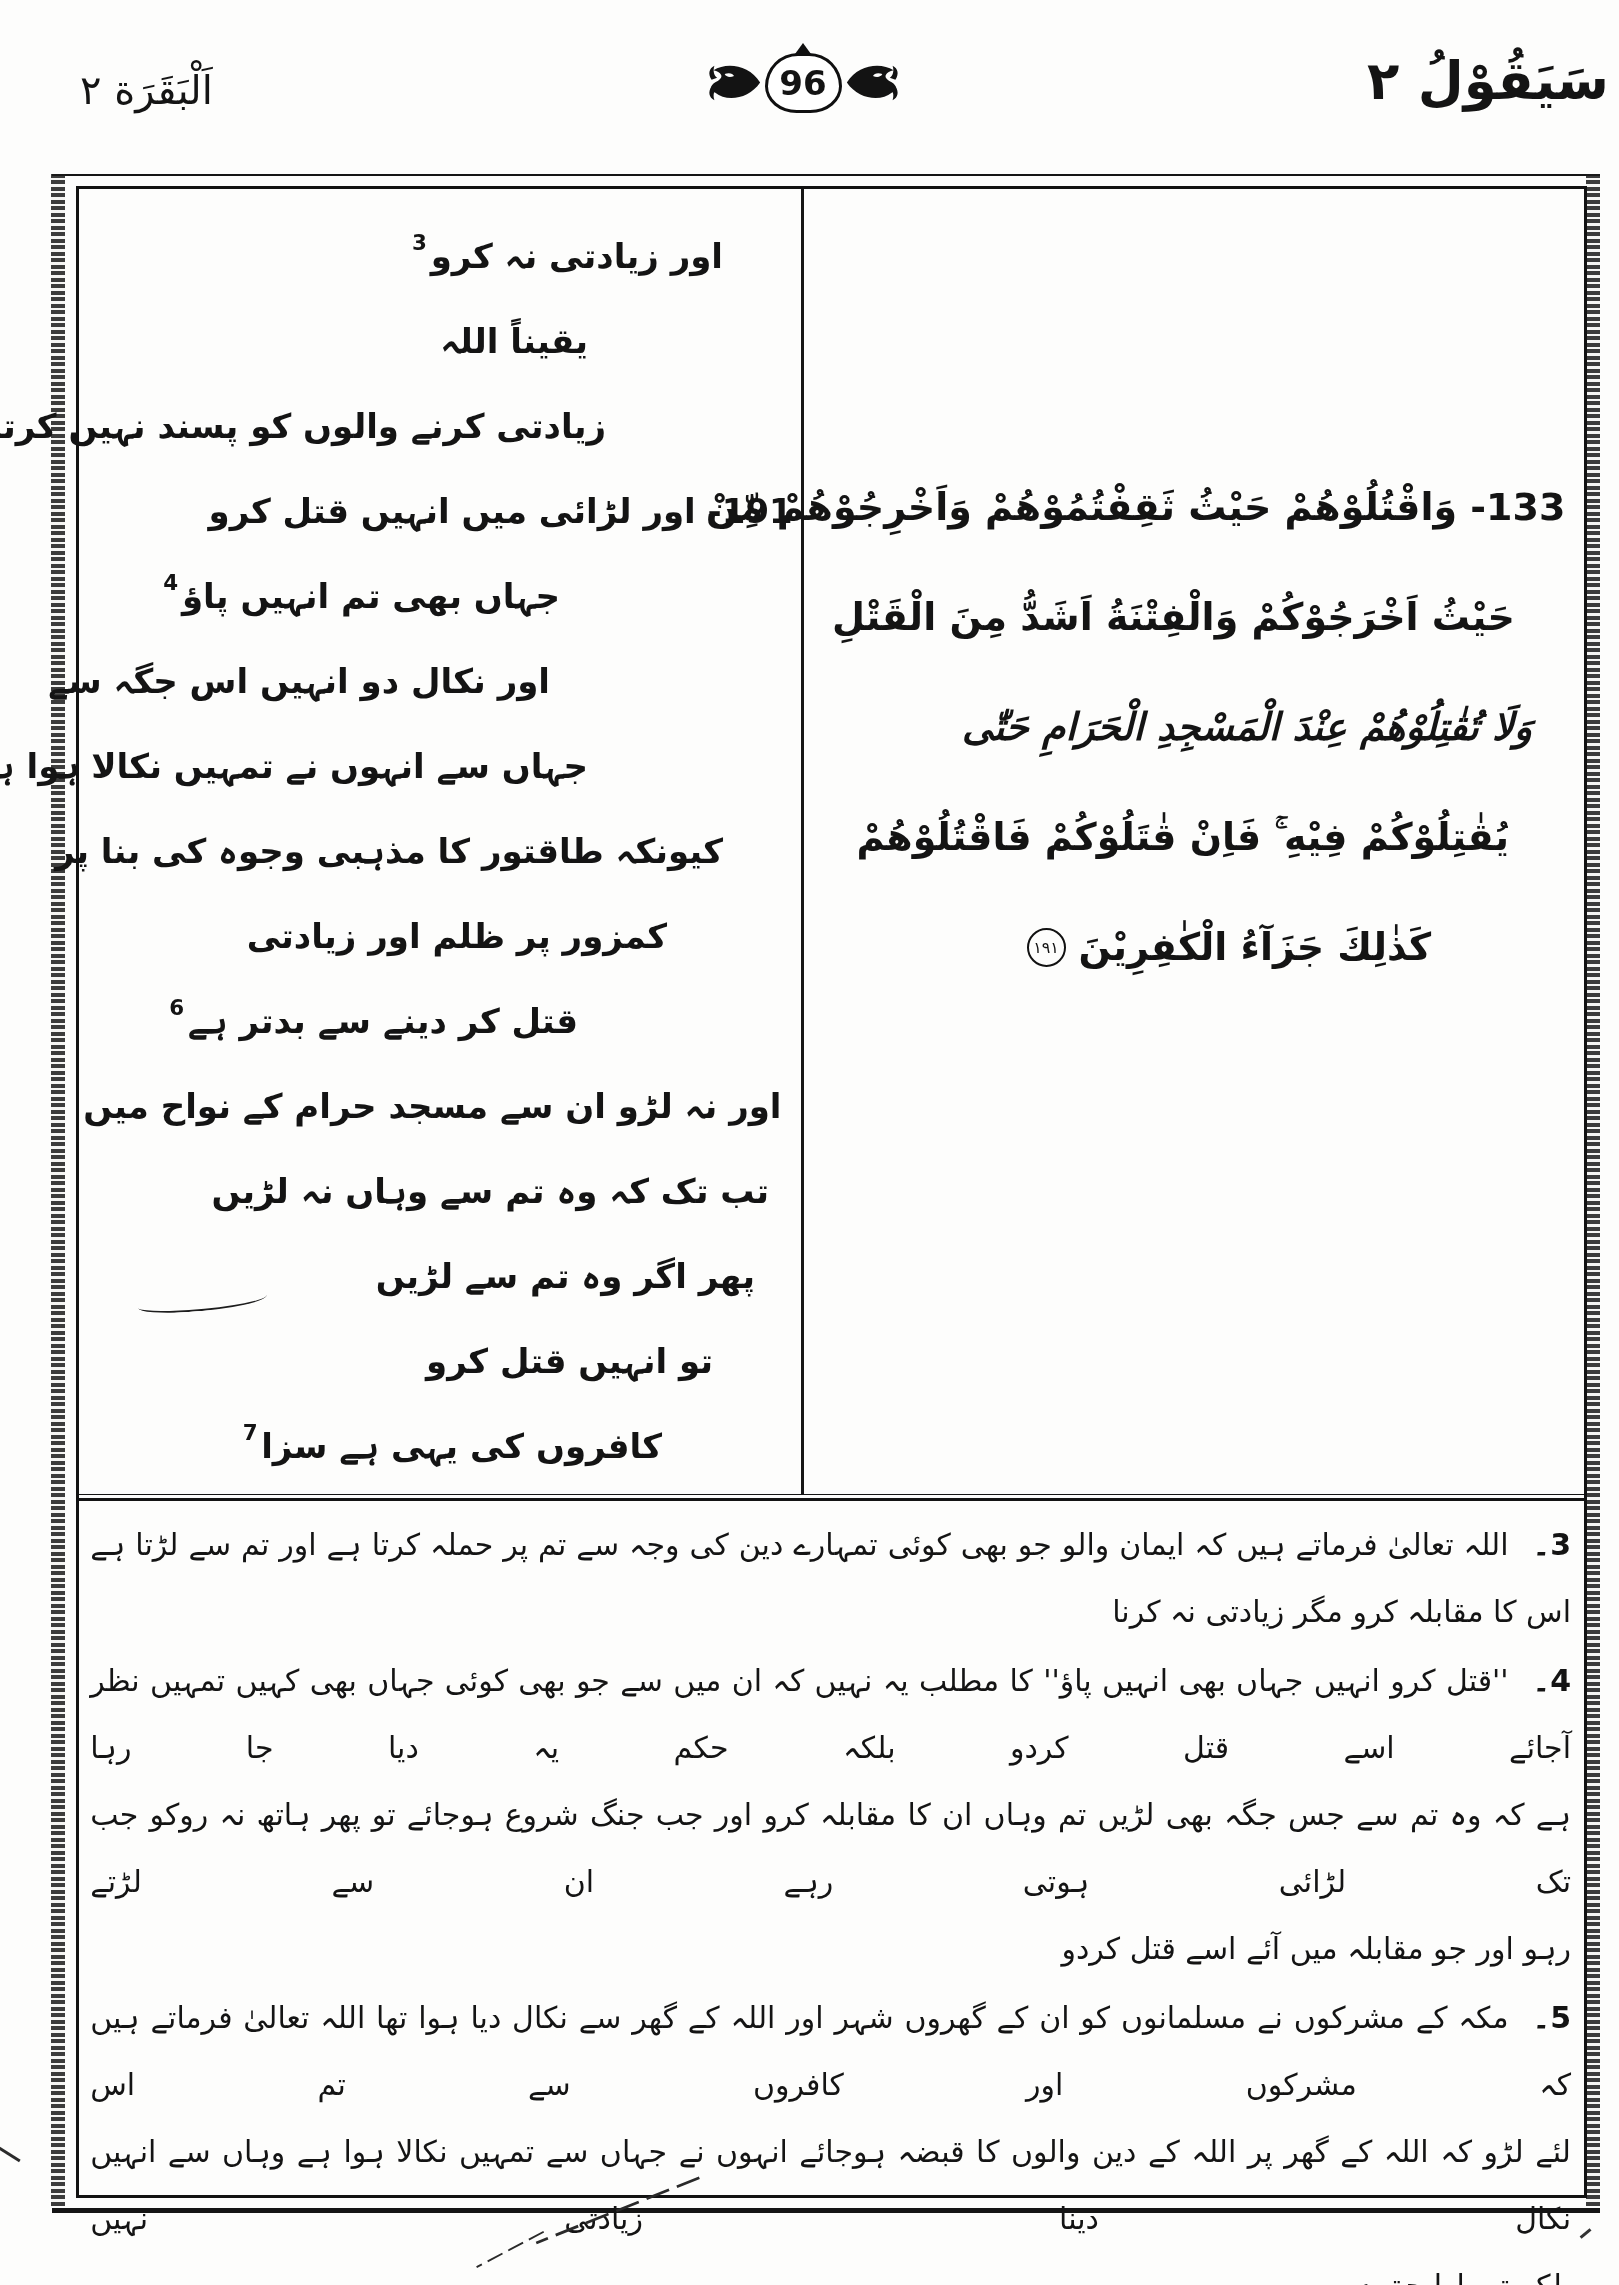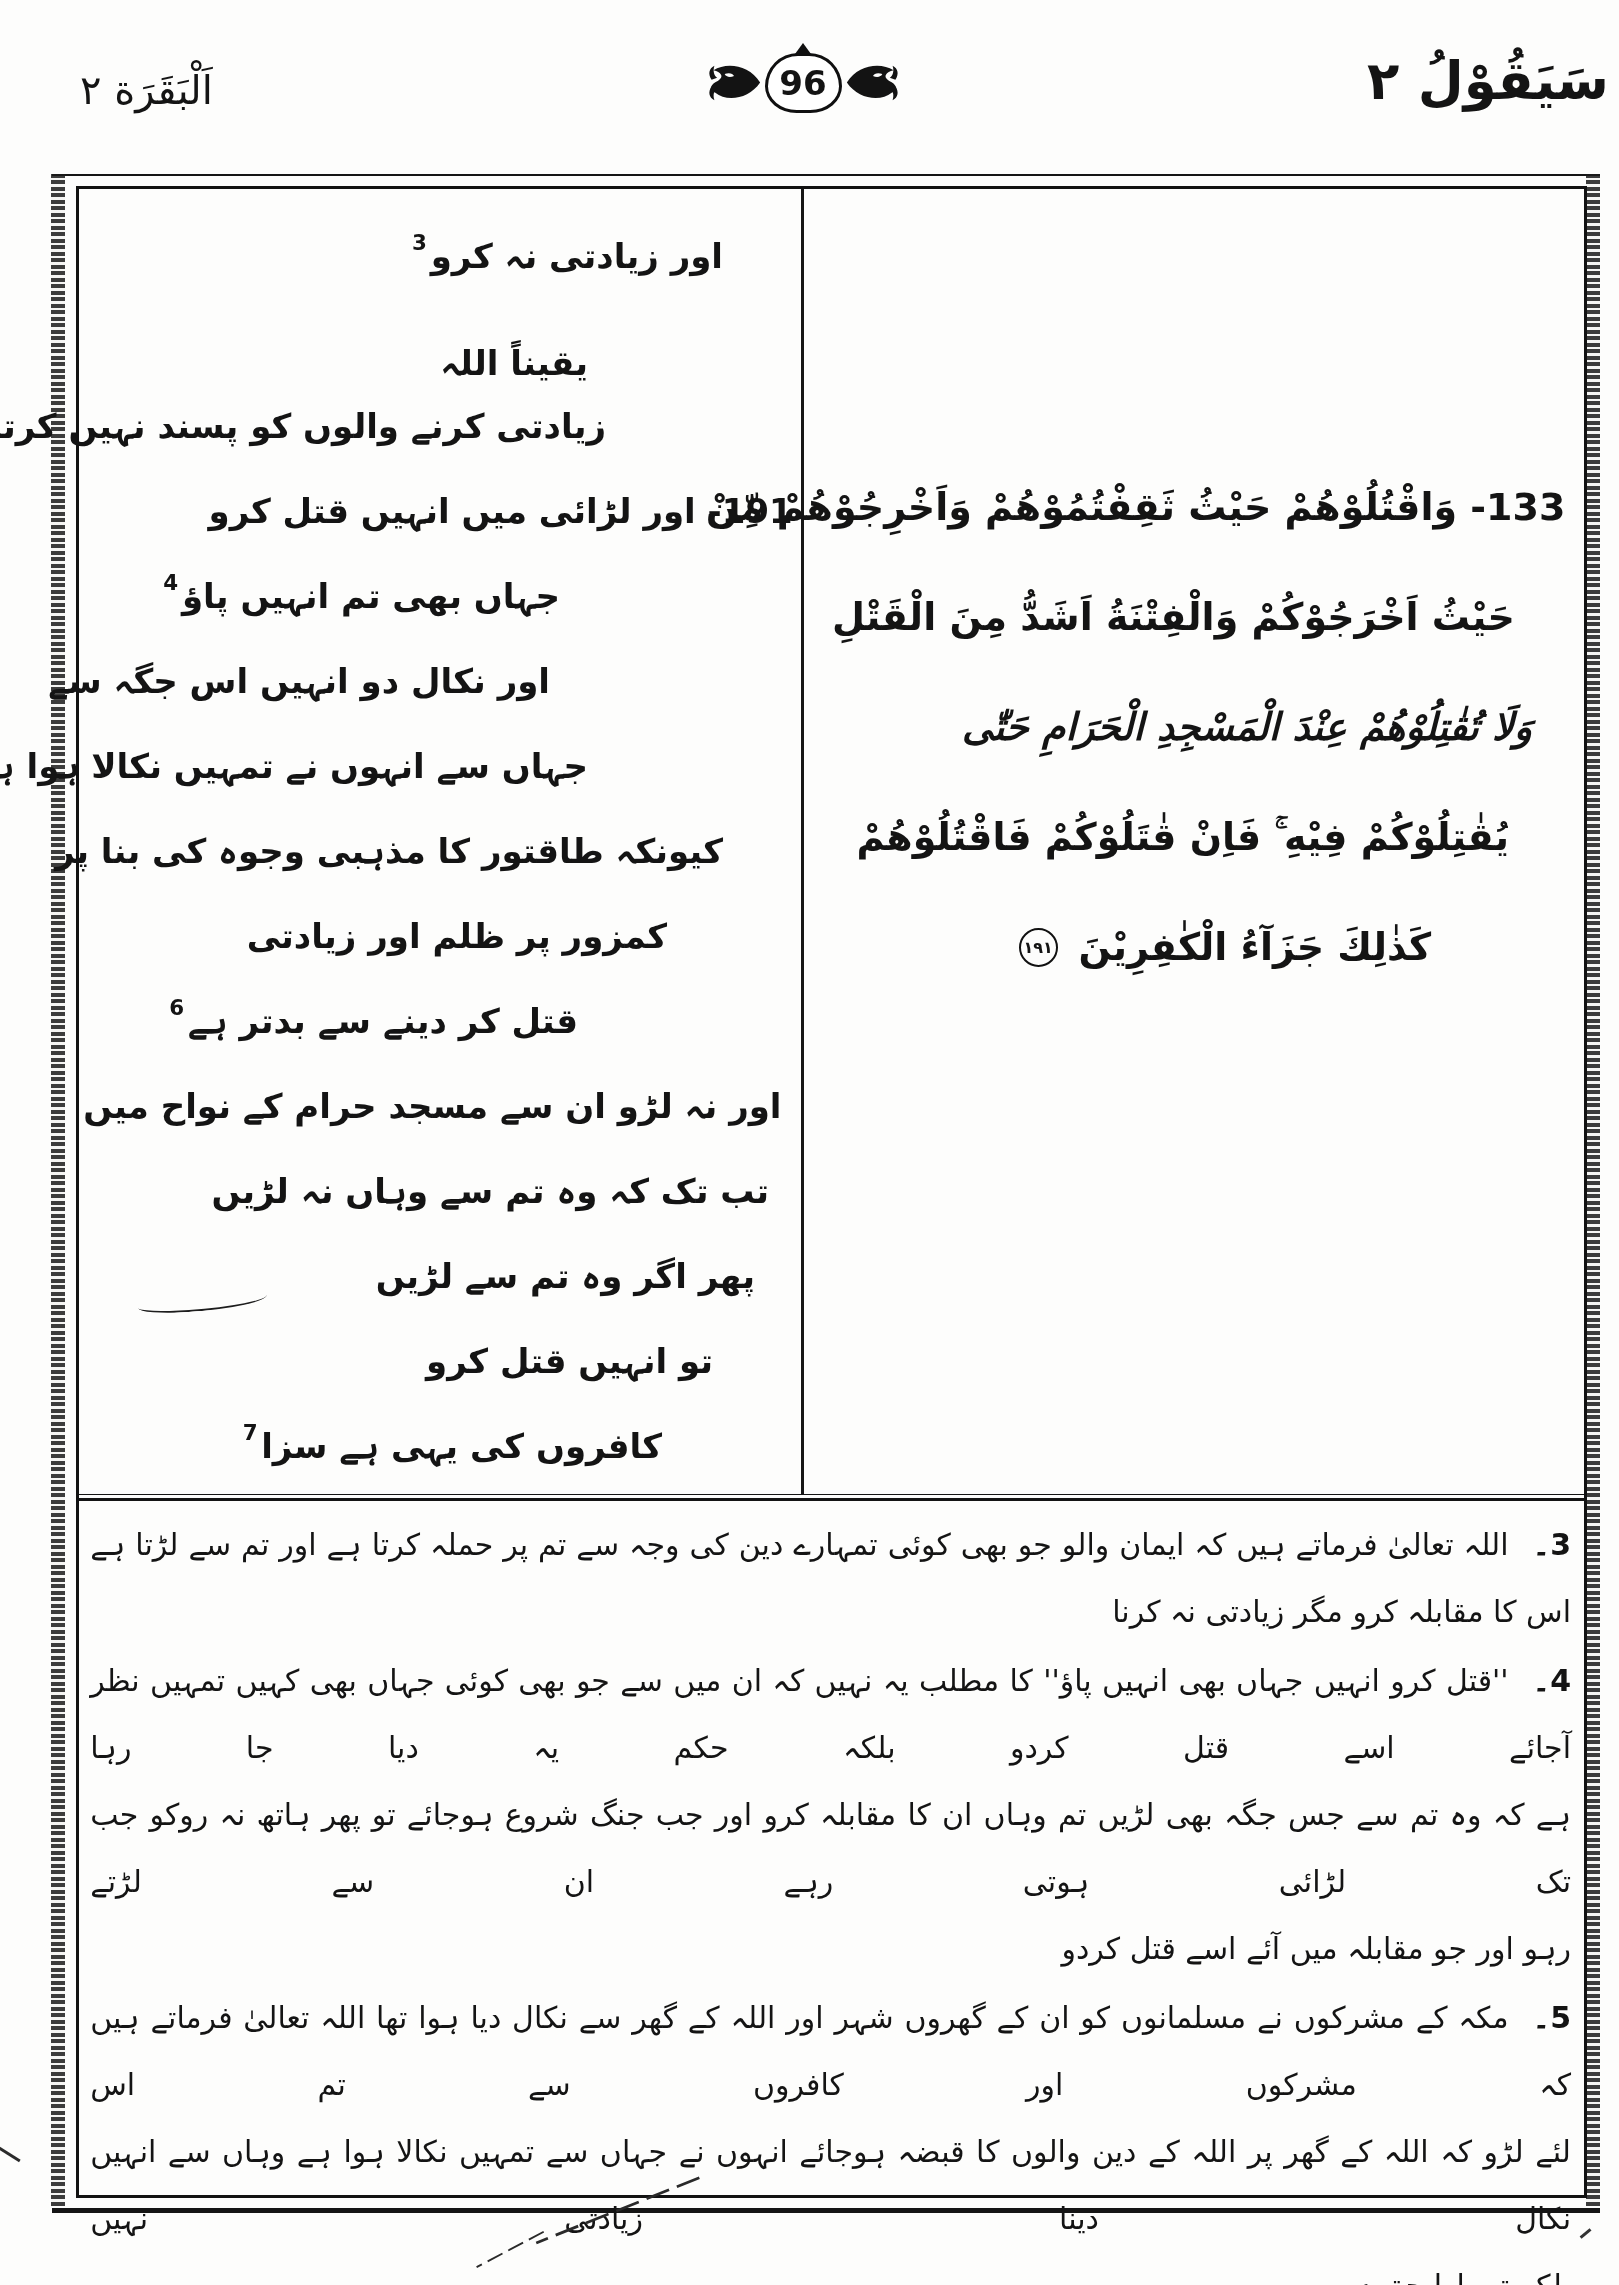--- a/index.html
+++ b/index.html
@@ -49,21 +49,21 @@
   .tr-row{height:85px;display:flex;align-items:center;justify-content:flex-start;direction:rtl;white-space:nowrap;}
   .tr-text{font-size:34px;font-weight:bold;letter-spacing:-0.9px;}
   .fn-ref{font-size:21.4px;font-weight:bold;position:relative;top:-13px;margin-right:3.7px;}
   
   .arabic-col{position:absolute;top:263px;right:13px;width:746px;direction:rtl;}
   .ar-row{height:110px;display:flex;align-items:center;justify-content:flex-start;direction:rtl;white-space:nowrap;}
   .ar-text{font-size:38px;font-weight:bold;letter-spacing:0;}
   .verse-circle{
     display:inline-flex;align-items:center;justify-content:center;
     width:35px;height:35px;border:2.8px solid #111;border-radius:50%;
-    font-size:16px;font-weight:bold;margin-right:21px;flex:0 0 auto;
+    font-size:16px;font-weight:normal;margin-right:13px;flex:0 0 auto;
   }
   
   .fn-divider{position:absolute;top:1305px;left:0;width:100%;height:6.5px;
     border-top:1.9px solid #141414;border-bottom:3.7px solid #141414;box-sizing:border-box;}
   .footnotes{position:absolute;top:1322px;left:11.2px;right:13px;direction:rtl;}
   .footnote{margin:0 0 1.9px 0;}
   .fn-line{
     font-size:30px;line-height:67px;direction:rtl;
     text-align:justify;text-align-last:justify;
     letter-spacing:-0.5px;
@@ -109,21 +109,21 @@
 <div class="inner-frame">
   <div class="inner-content">
 
     <div class="col-divider"></div>
 
     <div class="translation-col">
         <div class="tr-row" style="padding-right: 79px;">
           <span class="tr-text">اور زیادتی نہ کرو</span>
           <sup class="fn-ref">3</sup>
         </div>
-        <div class="tr-row" style="padding-right: 214px; align-items: flex-end;">
+        <div class="tr-row" style="padding-right: 214px;">
           <span class="tr-text">یقیناً اللہ</span>
         </div>
         <div class="tr-row" style="padding-right: 196px;">
           <span class="tr-text">زیادتی کرنے والوں کو پسند نہیں کرتا</span>
         </div>
         <div class="tr-row" style="padding-right: 9.3px;">
           <span class="tr-text">191- اور لڑائی میں انہیں قتل کرو</span>
         </div>
         <div class="tr-row" style="padding-right: 242px;">
           <span class="tr-text">جہاں بھی تم انہیں پاؤ</span>

